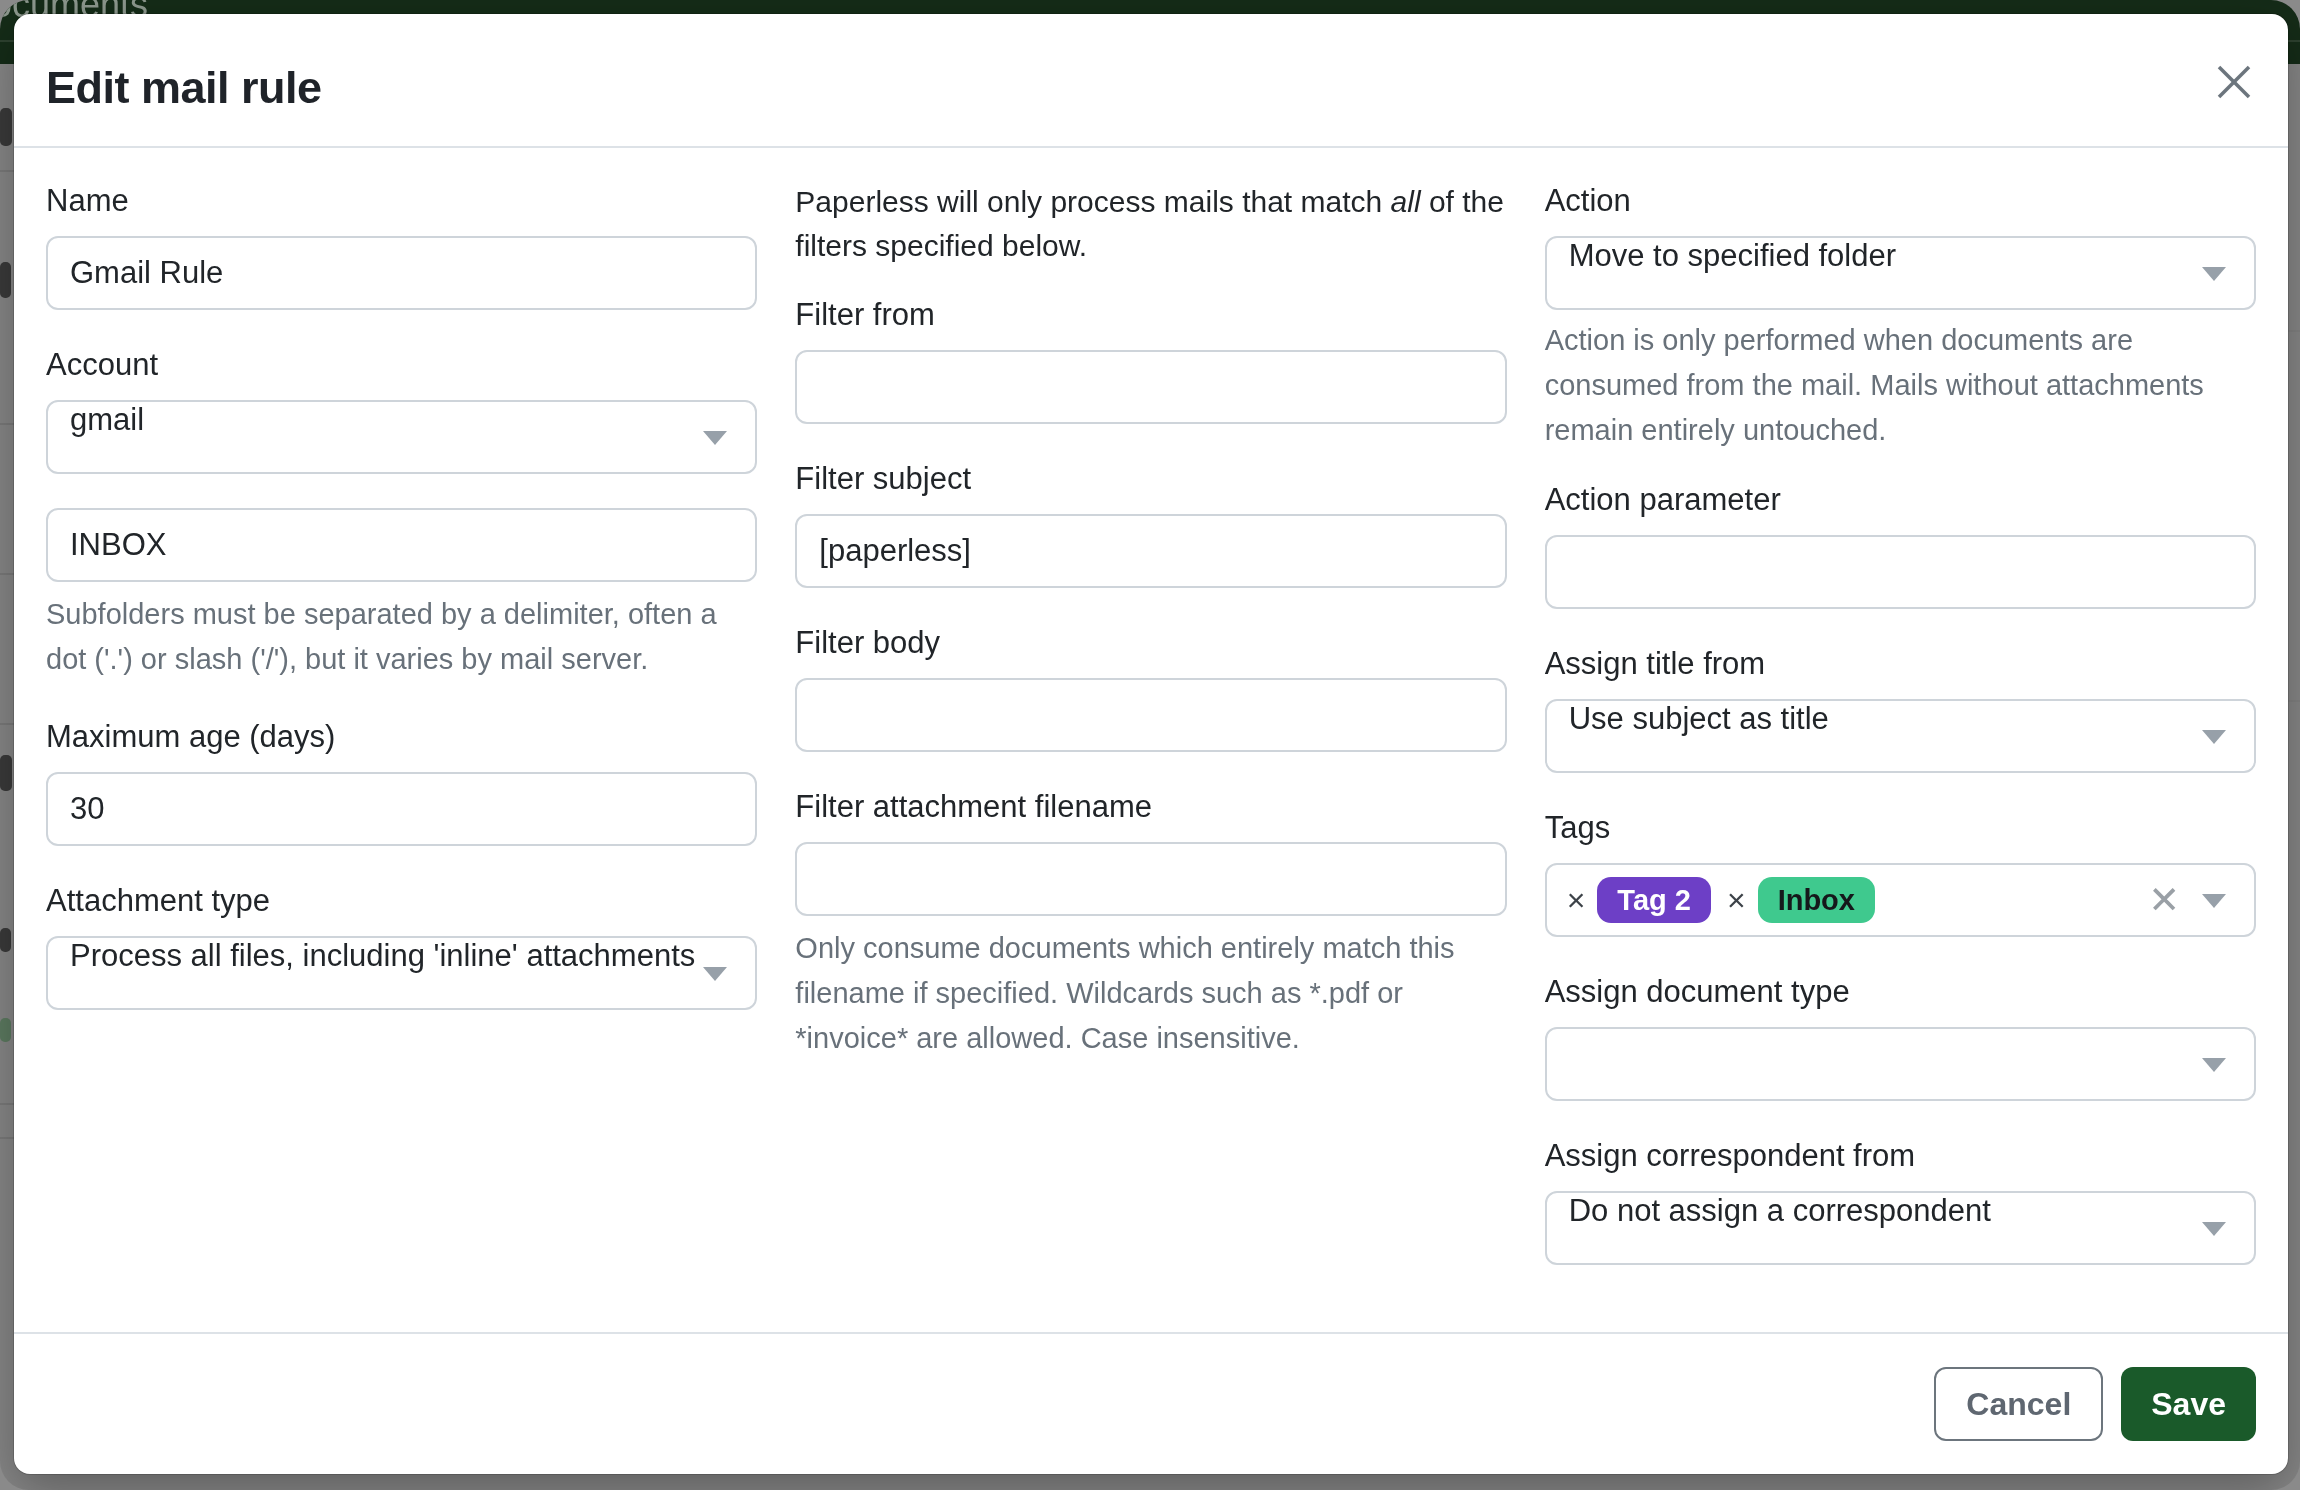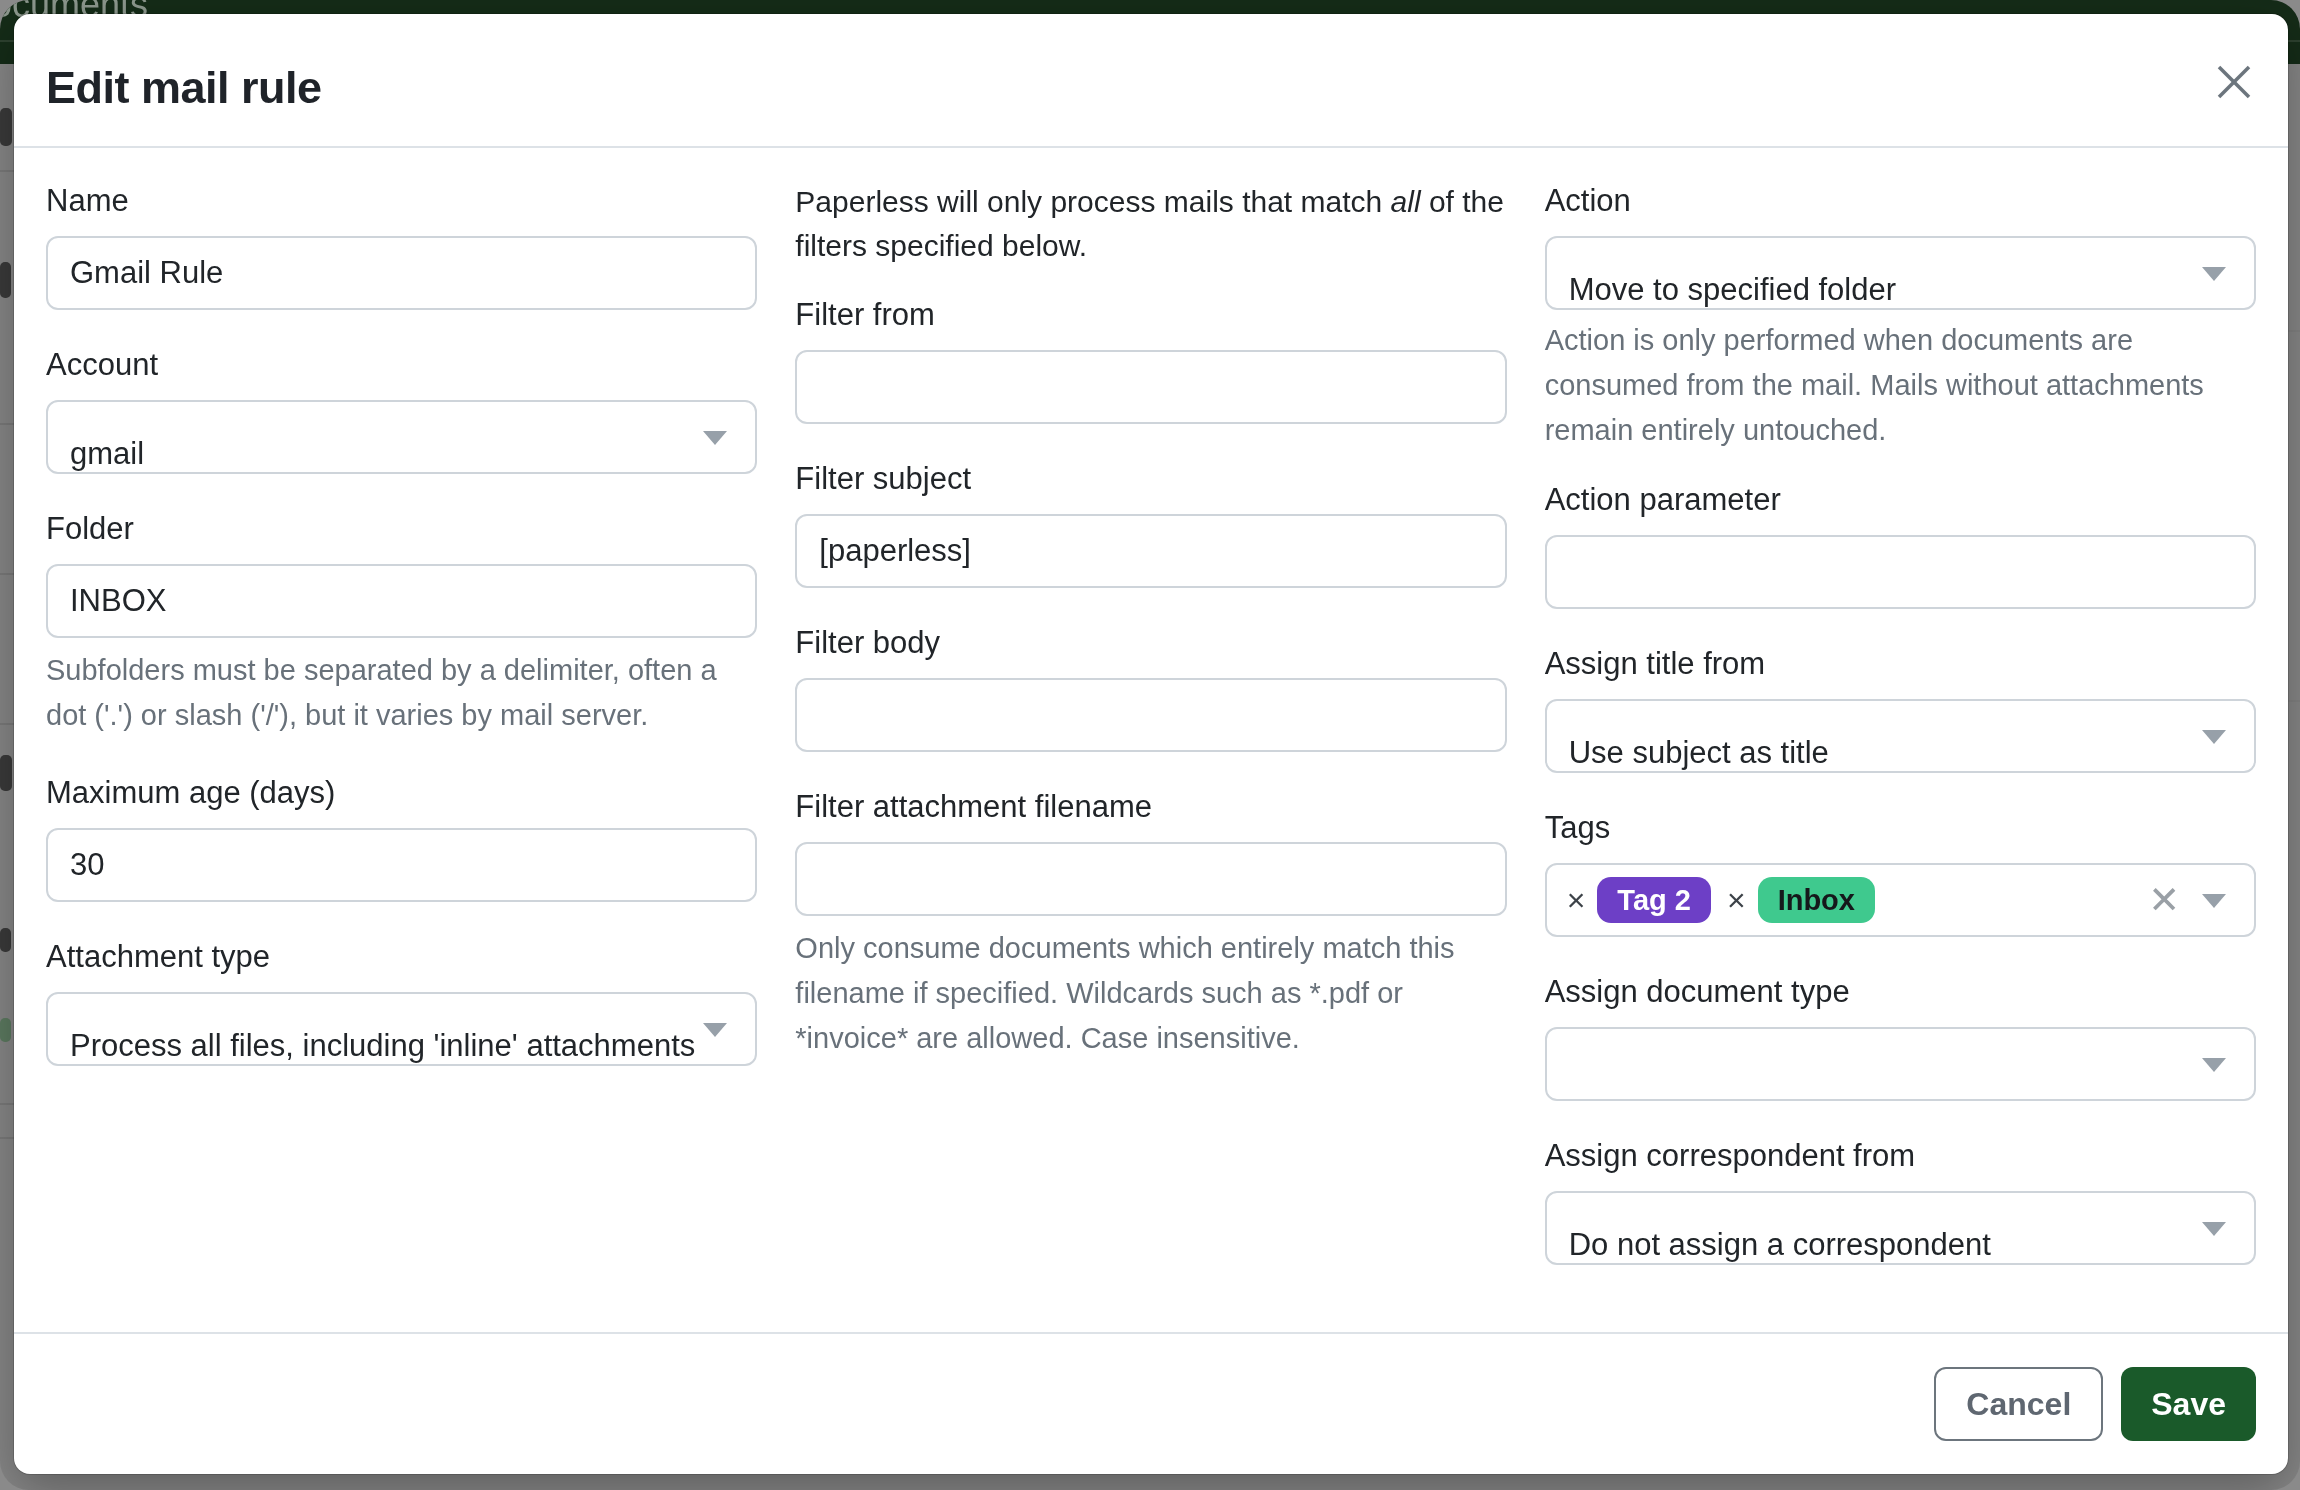--- a/index.html
+++ b/index.html
@@ -37,21 +37,21 @@
                 padding: 30px 32px 0 32px; display: flex; gap: 38px; overflow: hidden; }
   .col { flex: 1 1 0; min-width: 0; }
 
   .group { margin-bottom: 34px; }
   .field-label { display: block; font-size: 31px; line-height: 42px; color: #212529;
                  margin-bottom: 14px; }
   .text-input { display: block; width: 100%; height: 74px; border: 2px solid #ced4da;
                 border-radius: 12px; padding: 0 22px; font-size: 31px; color: #212529;
                 background: #fff; font-family: inherit; outline: none; }
   .select { position: relative; width: 100%; height: 74px; border: 2px solid #ced4da;
-            border-radius: 12px; background: #fff; display: flex; align-items: flex-end;
+            border-radius: 12px; background: #fff; display: flex; align-items: flex-start;
             padding: 0 64px 0 22px; cursor: pointer; }
   .select-value { font-size: 31px; color: #212529; white-space: nowrap; overflow: hidden; }
   .caret { position: absolute; right: 28px; top: 50%; margin-top: -6px; width: 0; height: 0;
            border-left: 12px solid transparent; border-right: 12px solid transparent;
            border-top: 14px solid #97a0a9; }
 
   .hint { font-size: 29px; line-height: 45px; color: #68717a; margin-top: 10px; }
   .intro { font-size: 30px; line-height: 44px; color: #212529; margin-bottom: 26px; }
   .intro em { font-style: italic; }
 
@@ -121,21 +121,20 @@
           <input class="text-input" type="text" readonly="" value="Gmail Rule" style="">
         </div>
         <div class="group">
           <label class="field-label">Account</label>
           <div class="select">
             <span class="select-value">gmail</span>
             <span class="caret"></span>
           </div>
         </div>
         <div class="group">
-          <label class="field-label">Folder</label>
           <input class="text-input" type="text" readonly="" value="INBOX" style="">
           <div class="hint">Subfolders must be separated by a delimiter, often a dot ('.') or slash ('/'), but it varies by mail server.</div>
         </div>
         <div class="group">
           <label class="field-label">Maximum age (days)</label>
           <input class="text-input" type="text" readonly="" value="30" style="">
         </div>
         <div class="group">
           <label class="field-label">Attachment type</label>
           <div class="select" style="padding-right:58px;">

